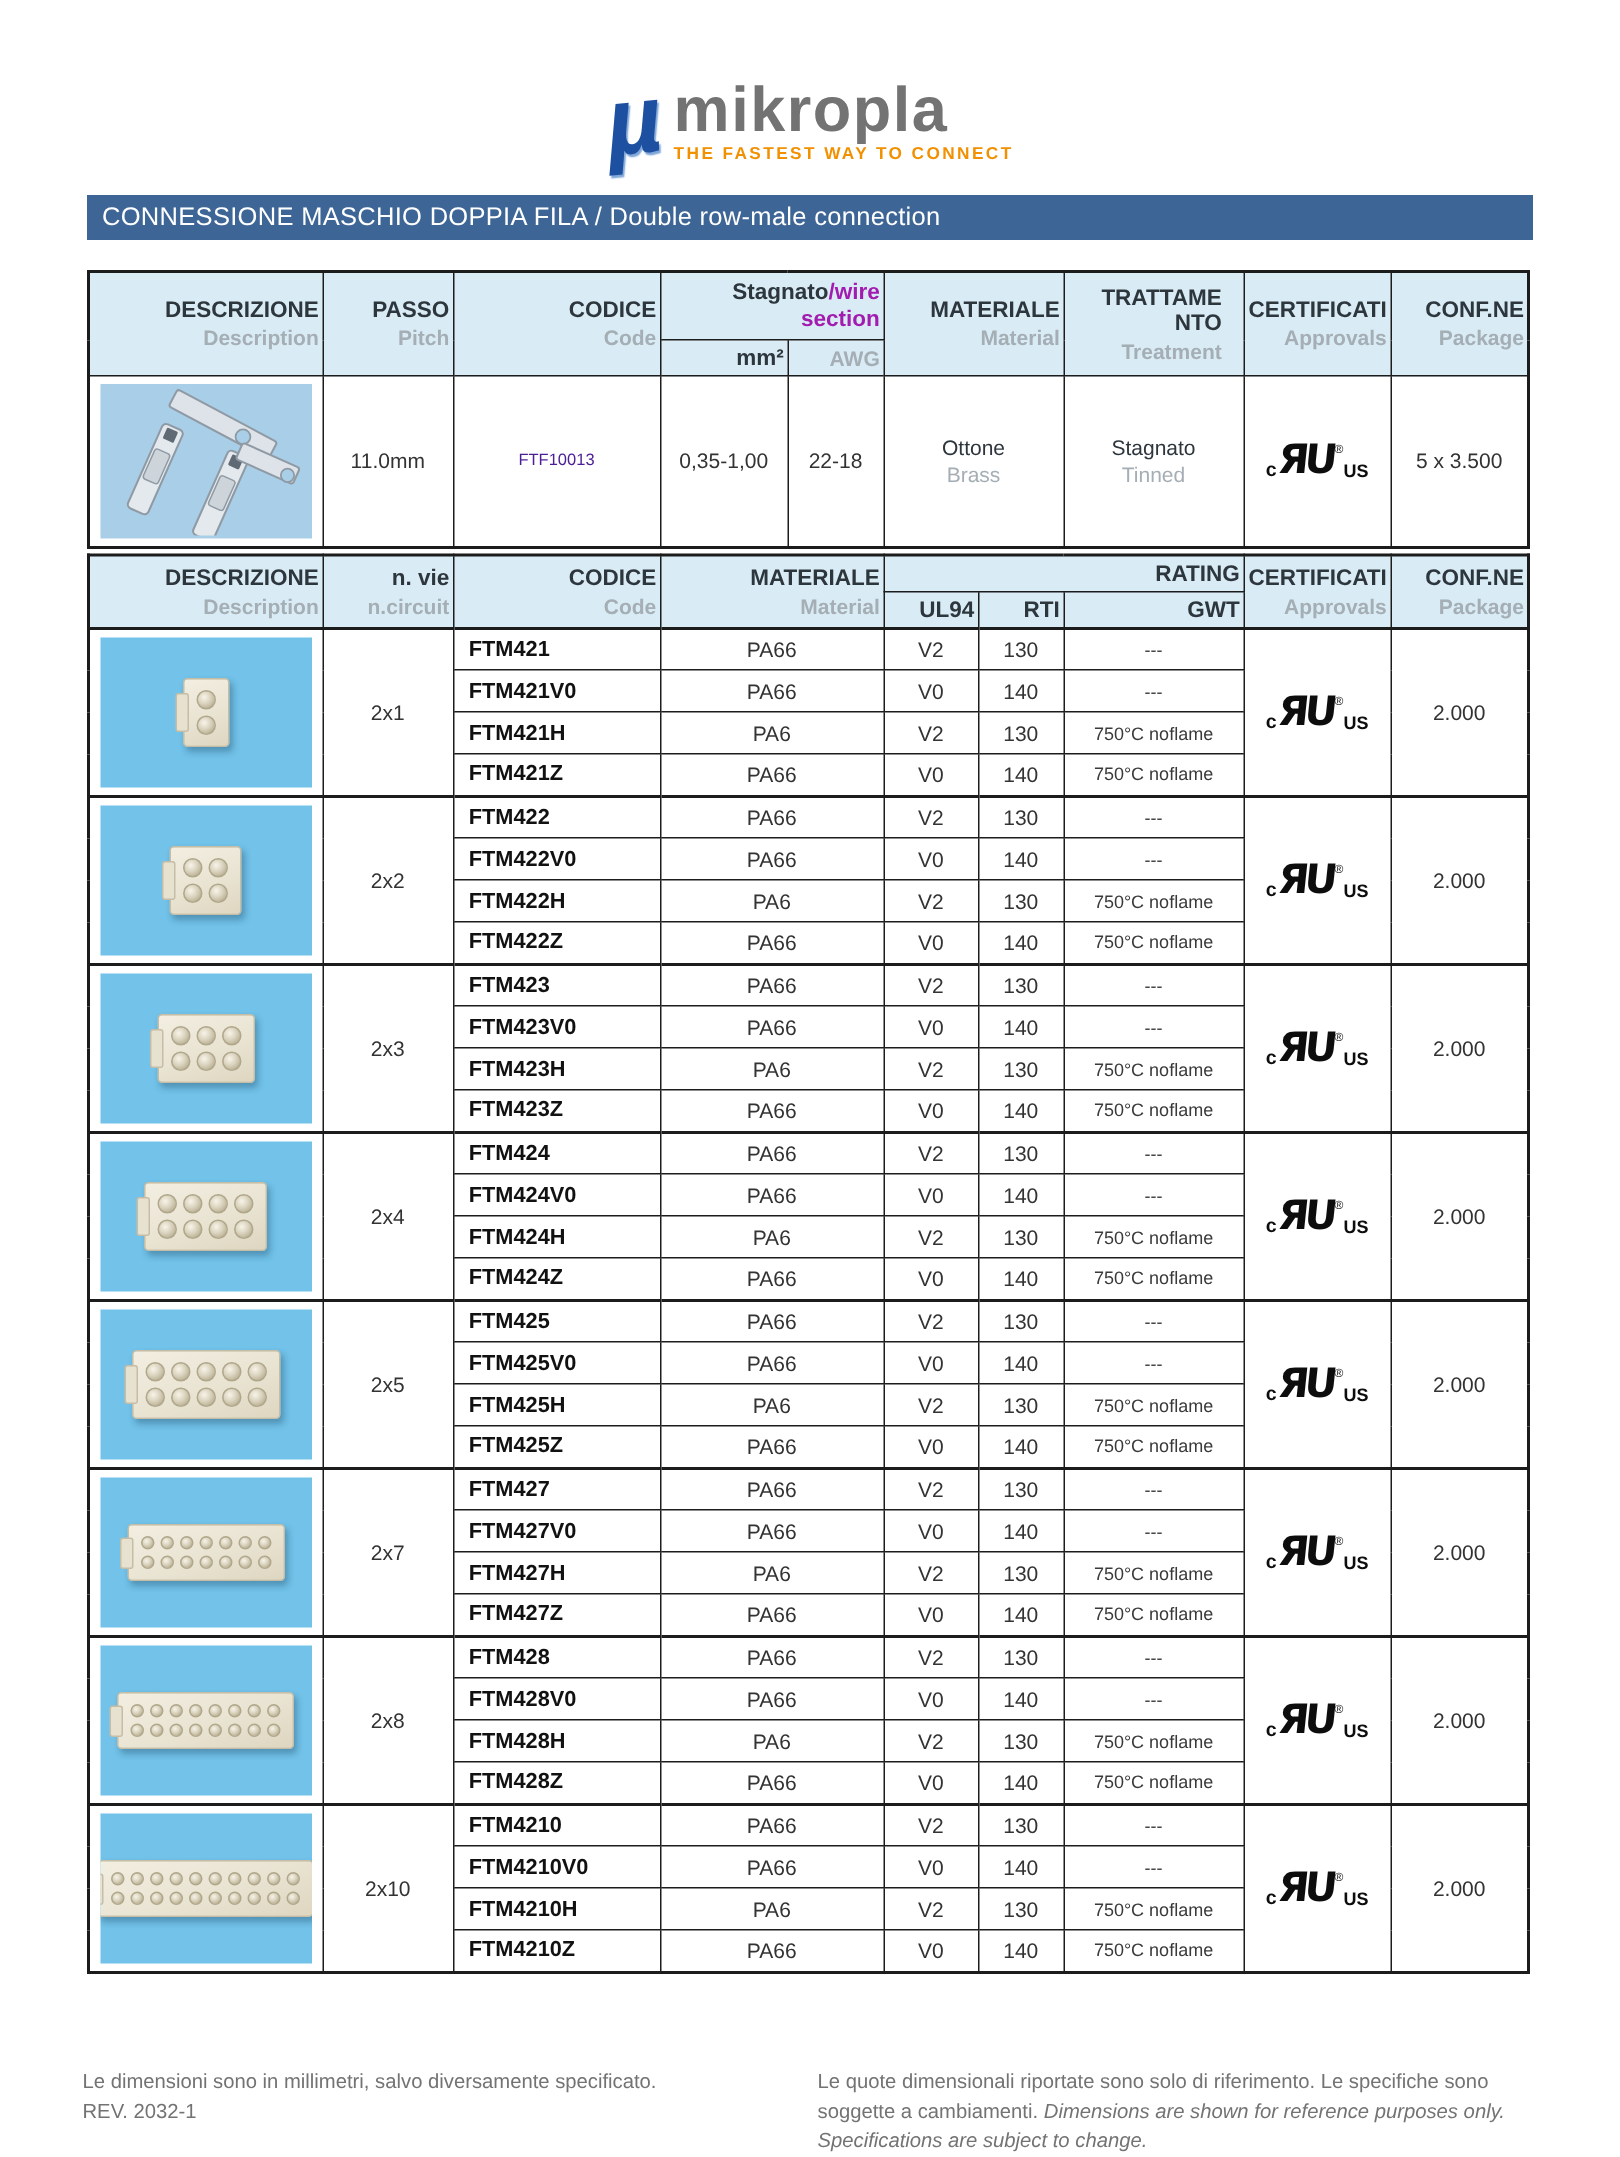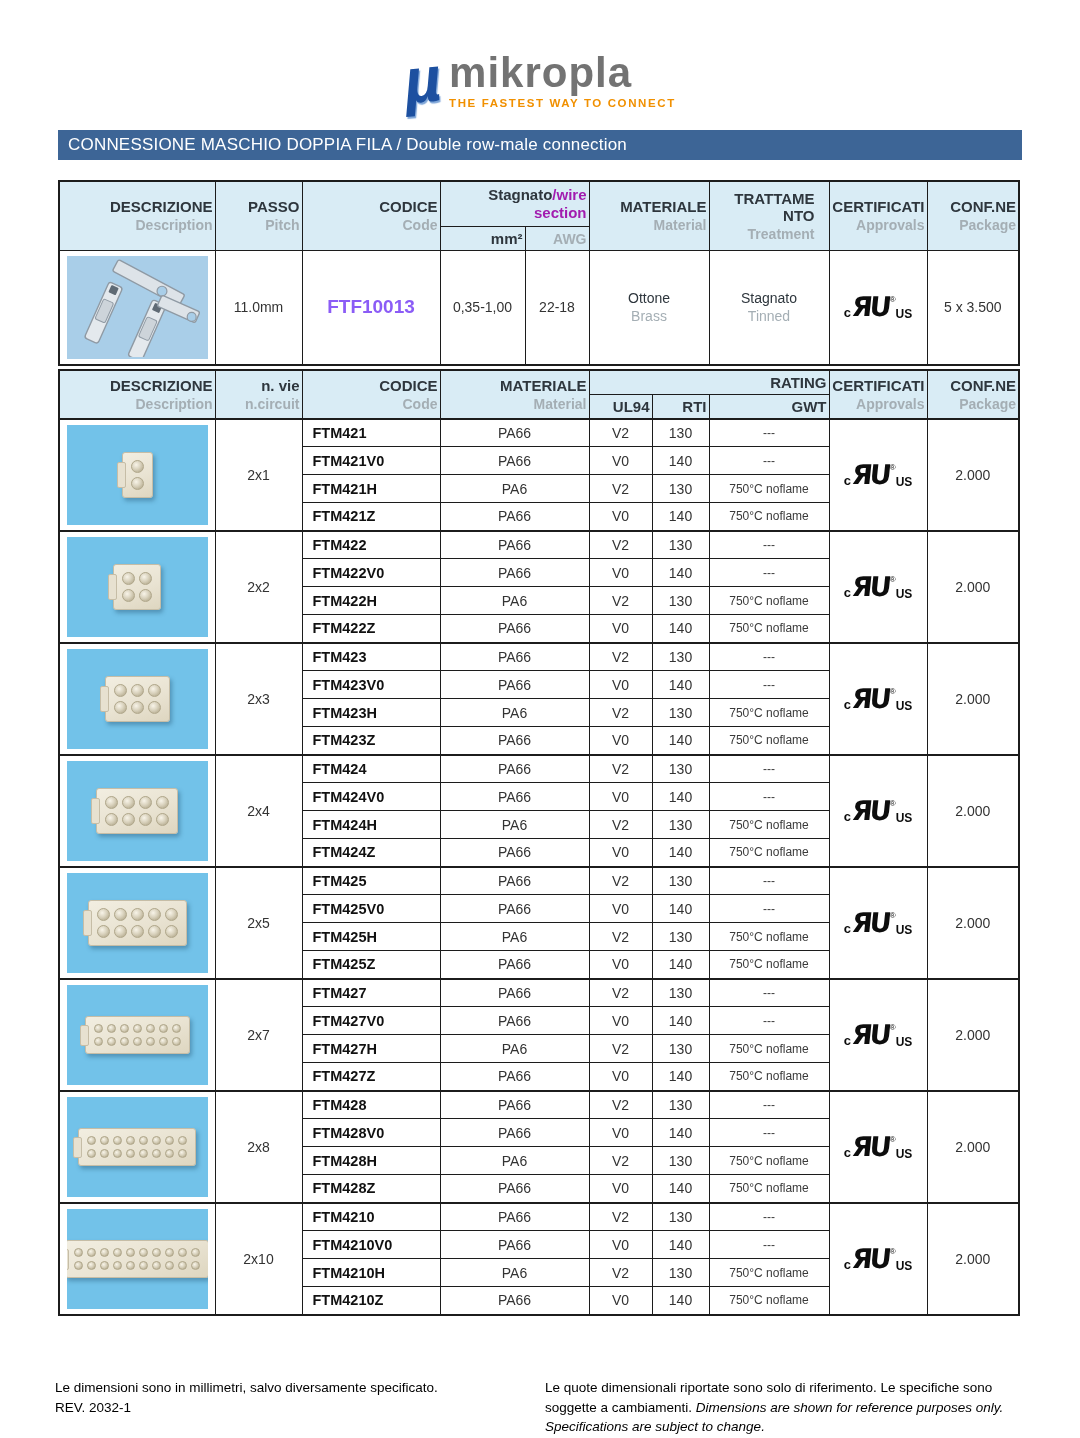--- a/index.html
+++ b/index.html
@@ -44,21 +44,21 @@
   .it { display:block; color:#2e363d; font-size:15px; }
   .en { display:block; color:#a4aeb4; font-size:14px; margin-top:2px; }
   .inline-gray { color:#a21caf; }
   .wrap-any { overflow-wrap:anywhere; }
   td { text-align:center; vertical-align:middle; font-size:14px; color:#333; }
 
   
   .tbl1 thead tr:first-child th { height:52px; }
   .tbl1 thead tr:last-child th { height:23px; }
   .tbl1 tbody td { height:114px; }
-  .code-strong { font-weight:bold; color:#8b5cf6; font-size:19px; }
+  .code-strong { font-weight:normal; color:#4c1d95; font-size:11px; }
 
   
   .tbl2 thead tr:first-child th { height:24px; }
   .tbl2 thead tr:last-child th { height:23px; }
   .tbl2 tbody td { height:27px; }
   .tbl2 tbody tr.sub td { border-top:1px dotted #919191; }
   .tbl2 tbody tr.group-start td { border-top:2px solid #1c1c1c; }
   td.code-cell { text-align:left; padding-left:10px; font-weight:bold; color:#111; font-size:14.5px; }
   td.gwt-cell { font-size:12px; color:#3a3a3a; }
 
@@ -90,21 +90,21 @@
 
   
   .ulmark { display:inline-flex; align-items:flex-end; color:#0d0d0d; line-height:1; }
   .ulmark .c { font-size:13px; font-weight:bold; margin-right:1px; transform:translateY(-1px); }
   .ulmark .ru { font-size:27px; font-weight:900; letter-spacing:-3px; transform:skewX(-6deg); font-family:"DejaVu Sans", sans-serif; }
   .ulmark .reg { font-size:8px; transform:translateY(-16px); margin-left:1px; }
   .ulmark .us { font-size:12px; font-weight:bold; margin-left:0px; }
 
   
   .footer { position:absolute; left:55px; right:55px; top:1378px; display:flex; gap:40px;
-            font-size:13.5px; color:#000000; line-height:1.45; }
+            font-size:13.5px; color:#737373; line-height:1.45; }
   .footer .colL { width:450px; }
   .footer .colR { width:480px; }
   .em { font-style:italic; }
 </style>
 </head>
 <body>
 
 <div class="page">
 
   <div class="logo-wrap">

